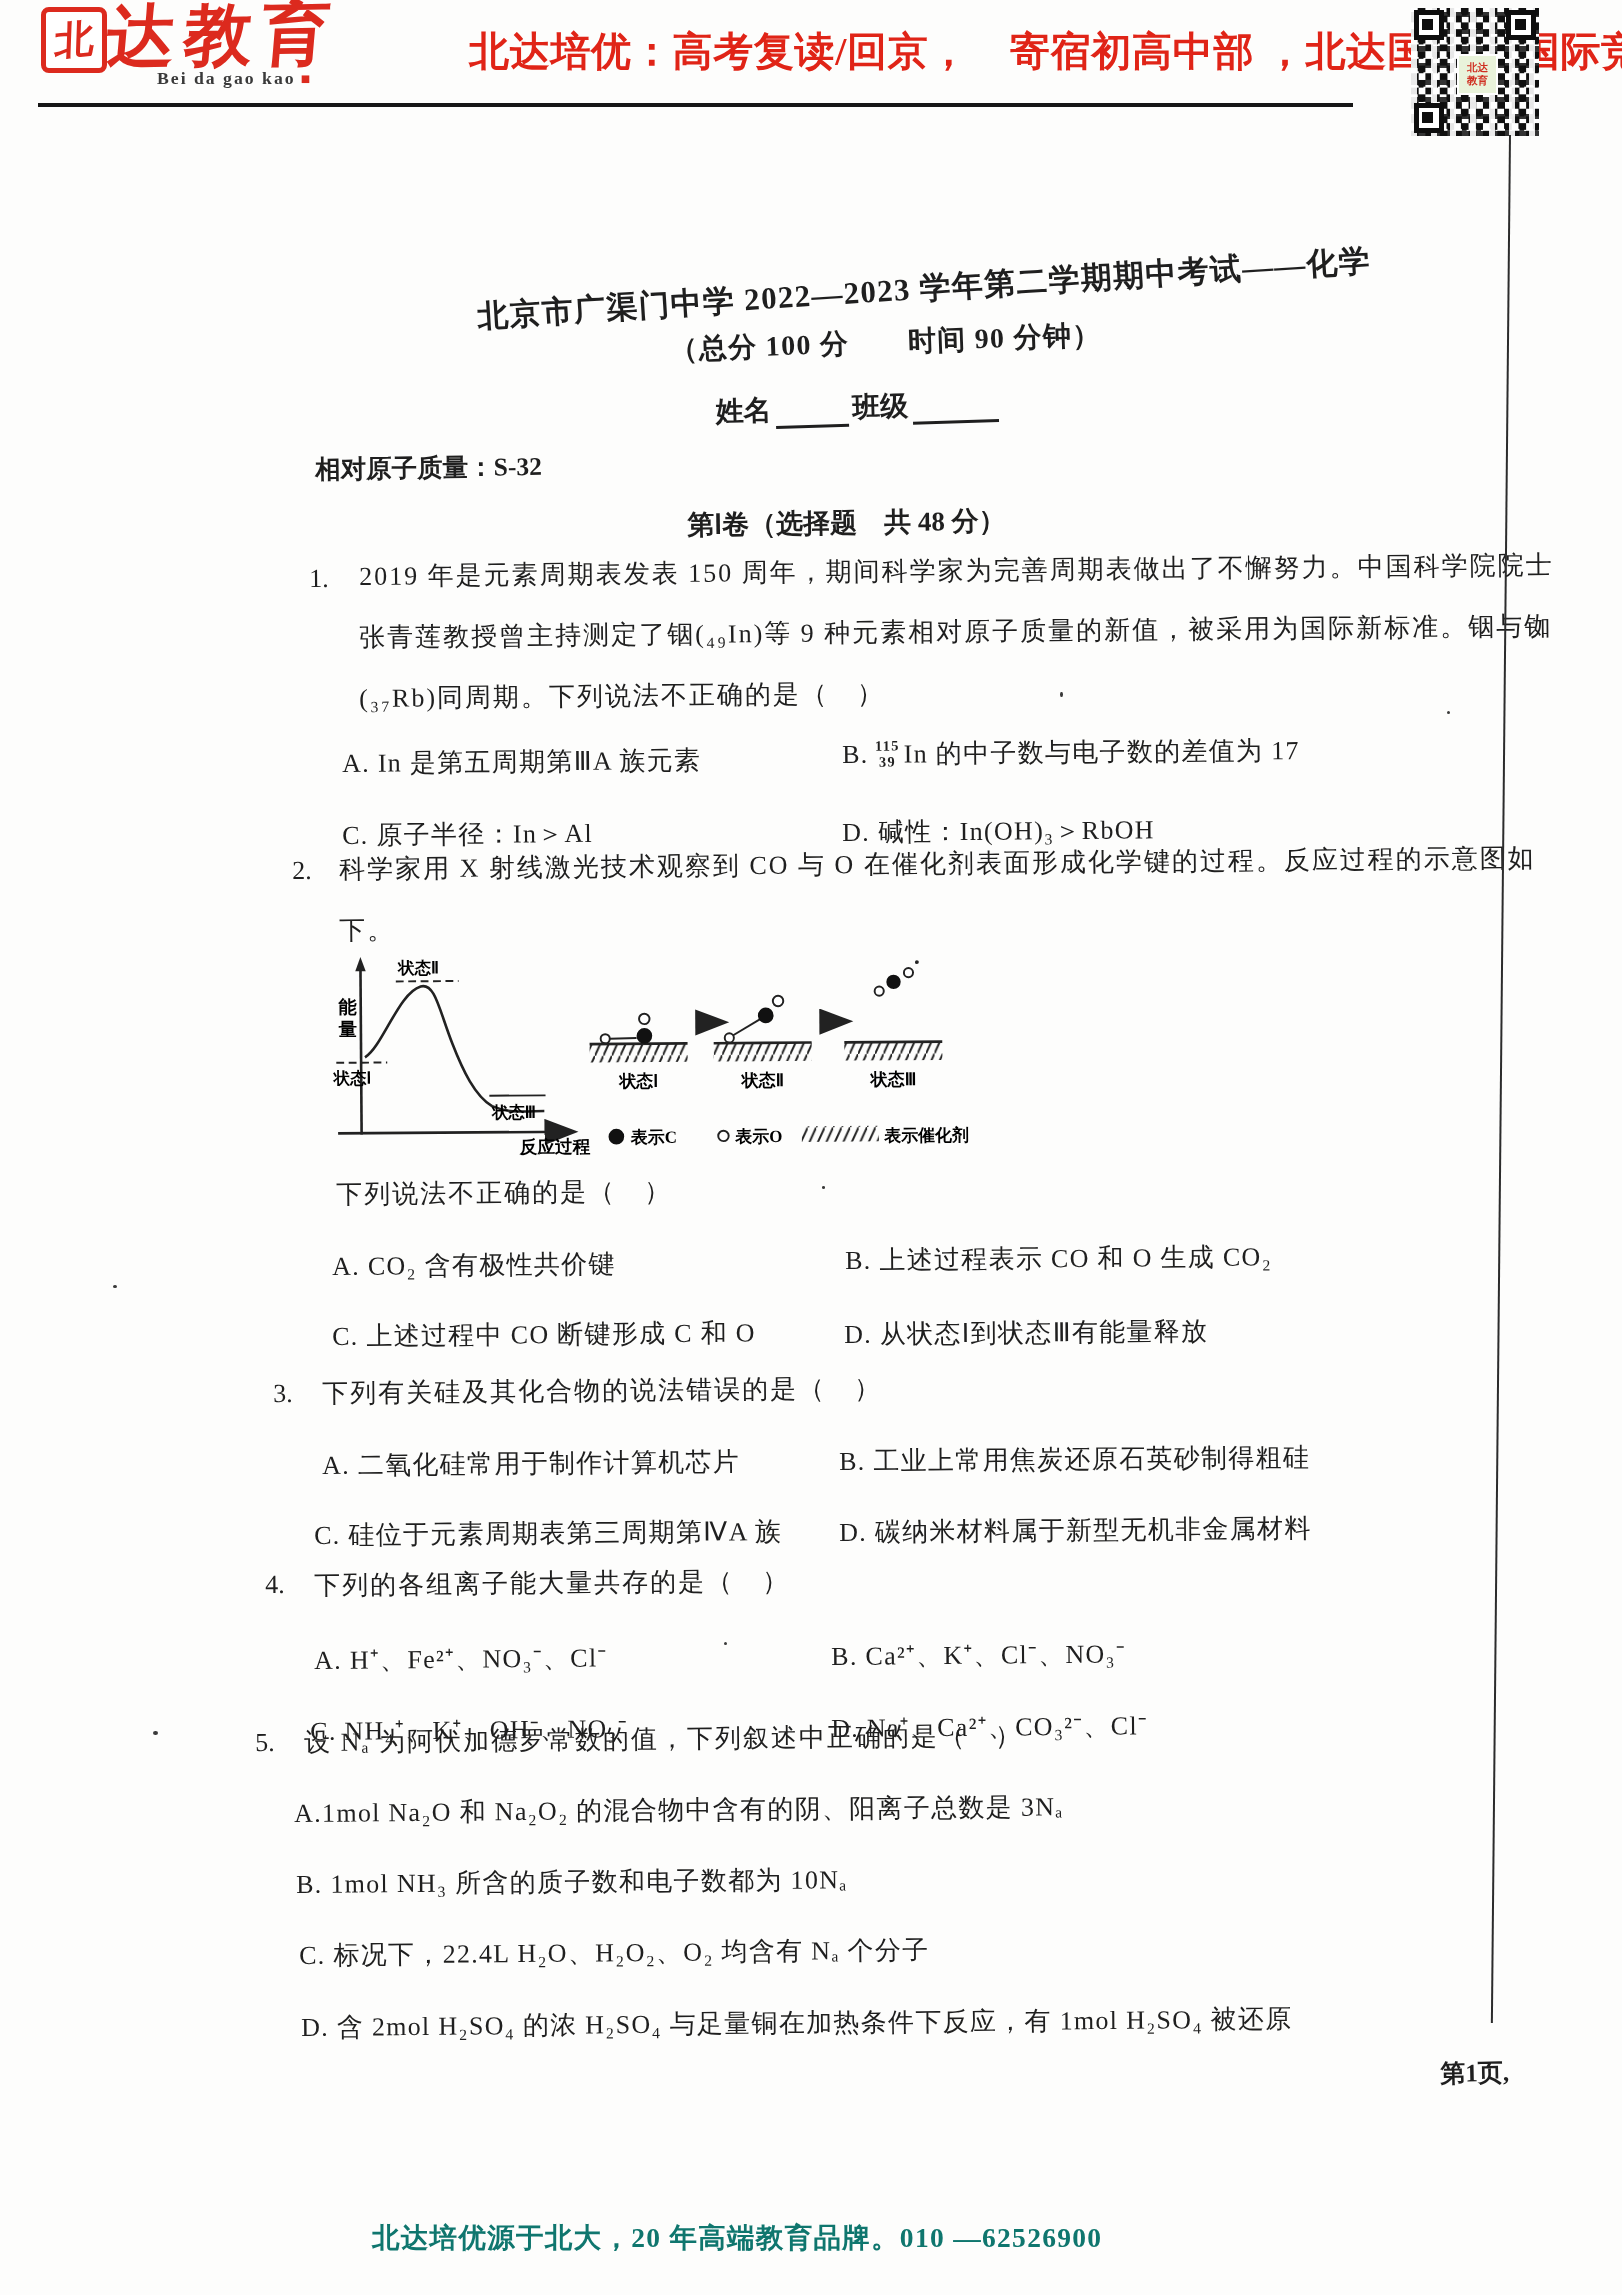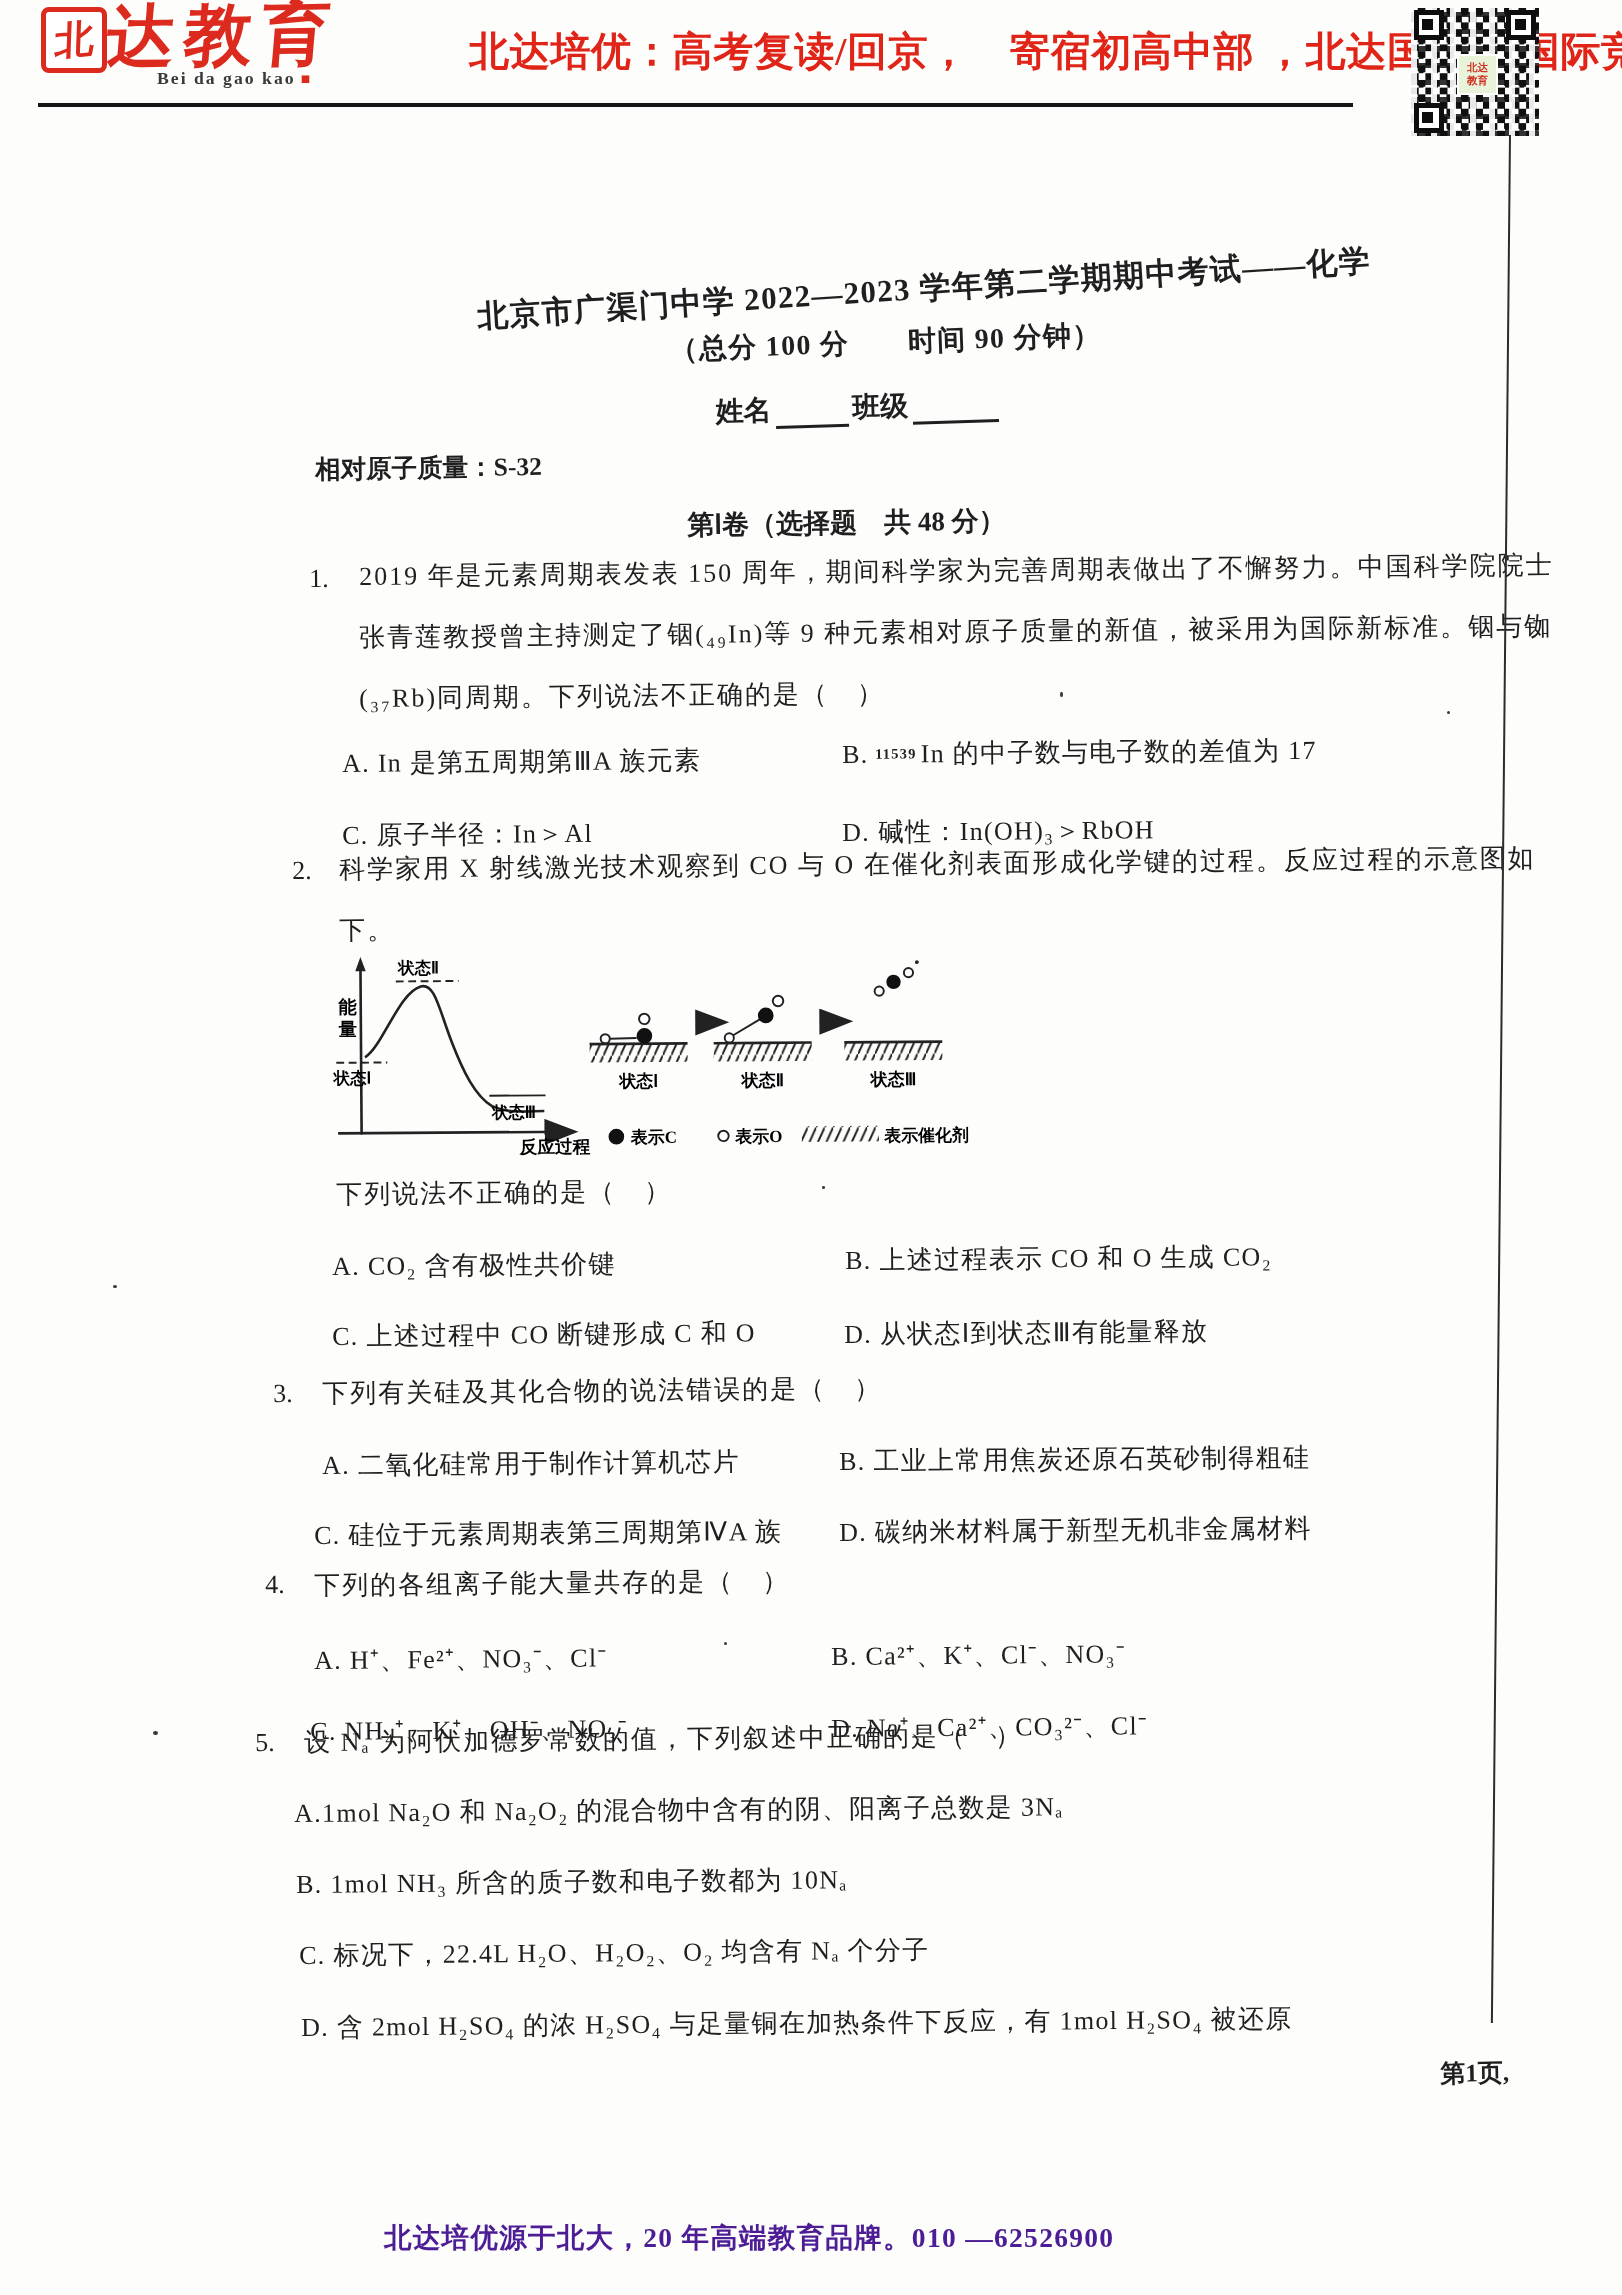--- a/index.html
+++ b/index.html
@@ -27,28 +27,28 @@
       repeating-linear-gradient(90deg,rgba(255,255,255,.9) 0 5.9px,transparent 5.9px 19.6px),
       repeating-linear-gradient(0deg,rgba(16,16,16,.85) 0 4.6px,transparent 4.6px 17px);}
   .fnd{position:absolute;width:30px;height:30px;border:5.9px solid #0e0e0e;background:#fff;box-sizing:border-box;}
   .fnd::after{content:"";position:absolute;left:3.9px;top:3.9px;width:10.5px;height:10.5px;background:#0e0e0e;}
   .qrc{position:absolute;left:46px;top:46px;width:37px;height:37px;background:#e9f3da;border:2px solid #fff;
        display:flex;align-items:center;justify-content:center;text-align:center;}
   .qrc span{font-size:10.5px;line-height:1.25;font-weight:700;color:#d03022;white-space:pre-line;}
   
   .blank{display:inline-block;border-bottom:3.3px solid #1f1f1f;height:27.5px;vertical-align:bottom;margin:0 3.9px;}
   
-  .iso{display:inline-flex;flex-direction:row;align-items:center;font-size:14.4px;line-height:1.05;
+  .iso{display:inline-flex;flex-direction:column;align-items:center;font-size:14.4px;line-height:1.05;
        font-weight:600;margin:0 3.9px 0 6.5px;}
   
   .vline{position:absolute;left:1509px;top:135px;width:2px;height:1888px;background:#2c2c2c;
          transform:rotate(0.55deg);transform-origin:top left;}
   .speck{position:absolute;background:#3a3a3a;border-radius:50%;}
   .diag{position:absolute;left:322px;top:948px;transform:rotate(-0.4deg);transform-origin:0 0;}
-  .footer{position:absolute;left:372px;top:2220px;font-size:27.5px;font-weight:700;color:#4c1d95;letter-spacing:1.3px;margin-left:12px;}
+  .footer{position:absolute;left:372px;top:2220px;font-size:27.5px;font-weight:700;color:#0f766e;letter-spacing:1.3px;}
 </style>
 </head>
 <body>
 
 <div id="page">
 
   <div class="seal">
     <span>北</span>
   </div>
   <div class="brand">达教育</div>

